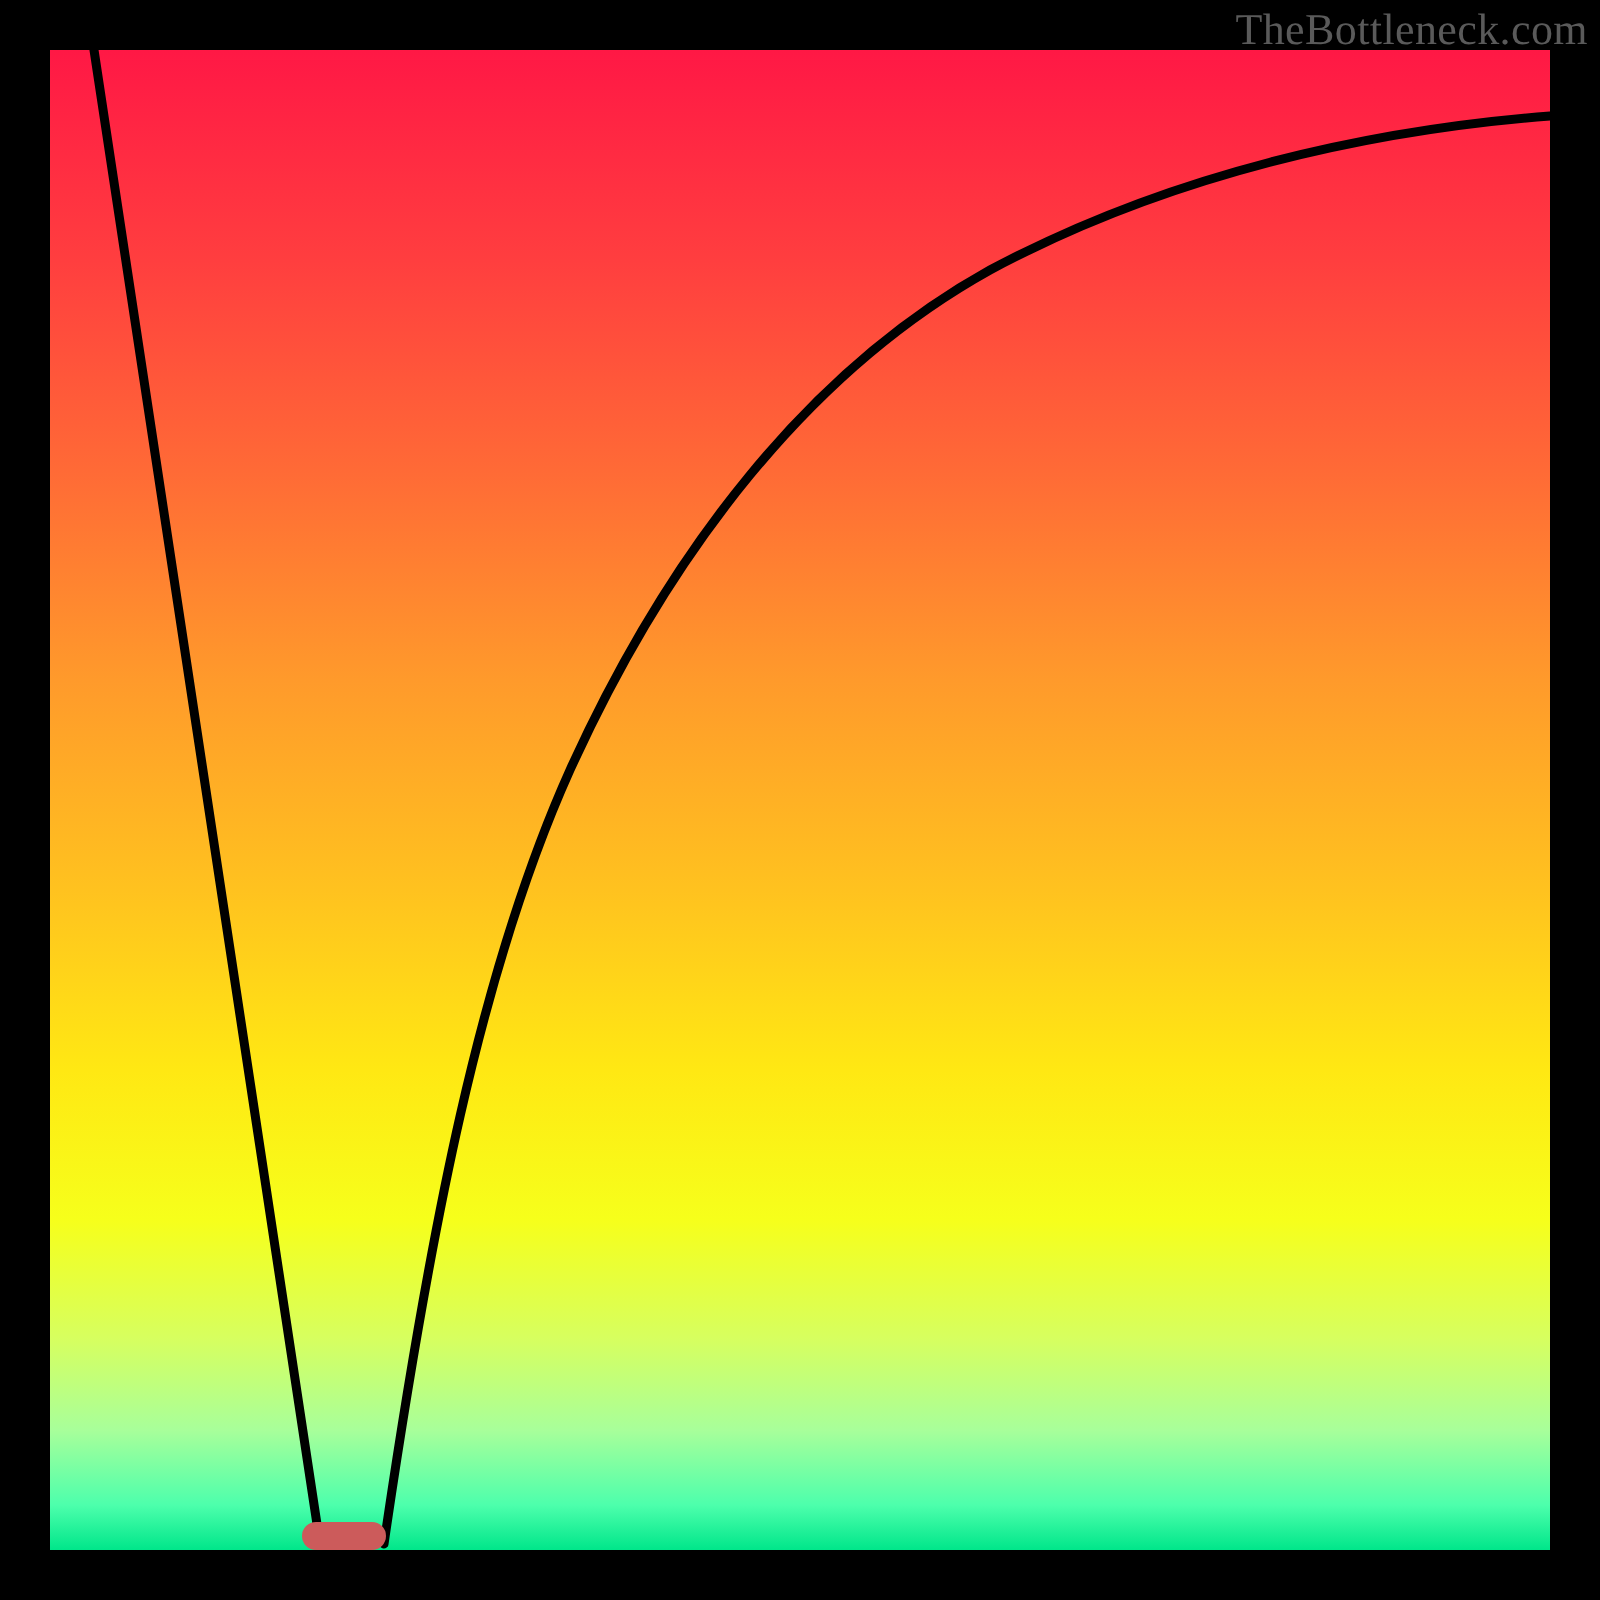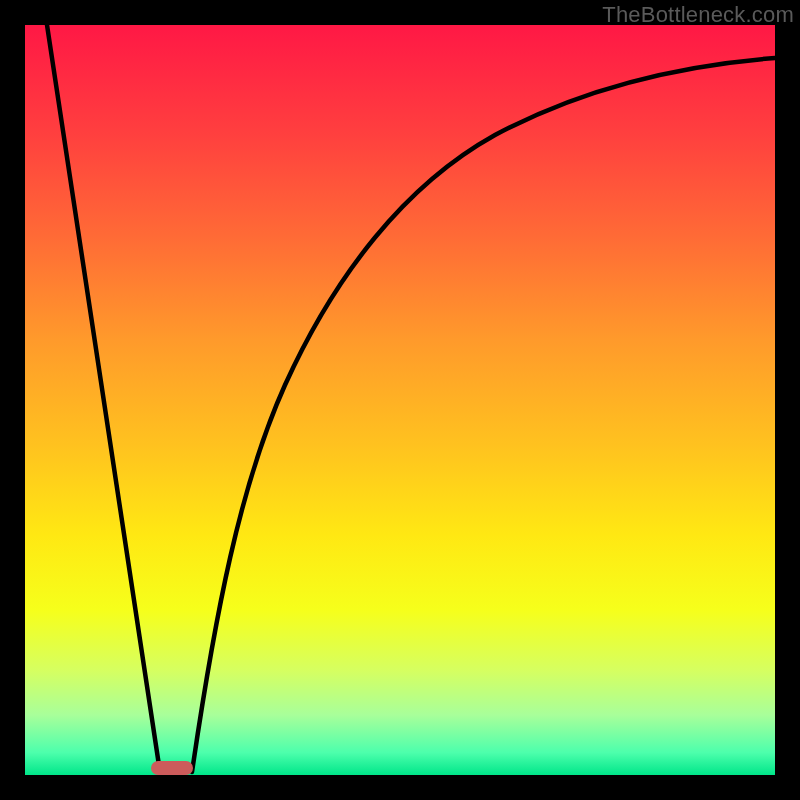--- a/index.html
+++ b/index.html
@@ -36,21 +36,21 @@
       #d6ff60 86%,
       #a8ff9a 92%,
       #4dffac 97%,
       #00e68a 100%
     );
   }
   .watermark {
     position: absolute;
     top: 2px;
     right: 6px;
-    font-family: Liberation Sans, sans-serif;
+    font-family: Liberation Serif, serif;
     font-size: 22px;
     color: #5a5a5a;
     letter-spacing: 0.2px;
   }
   svg.curves {
     position: absolute;
     left: 25px;
     top: 25px;
     width: 750px;
     height: 750px;

